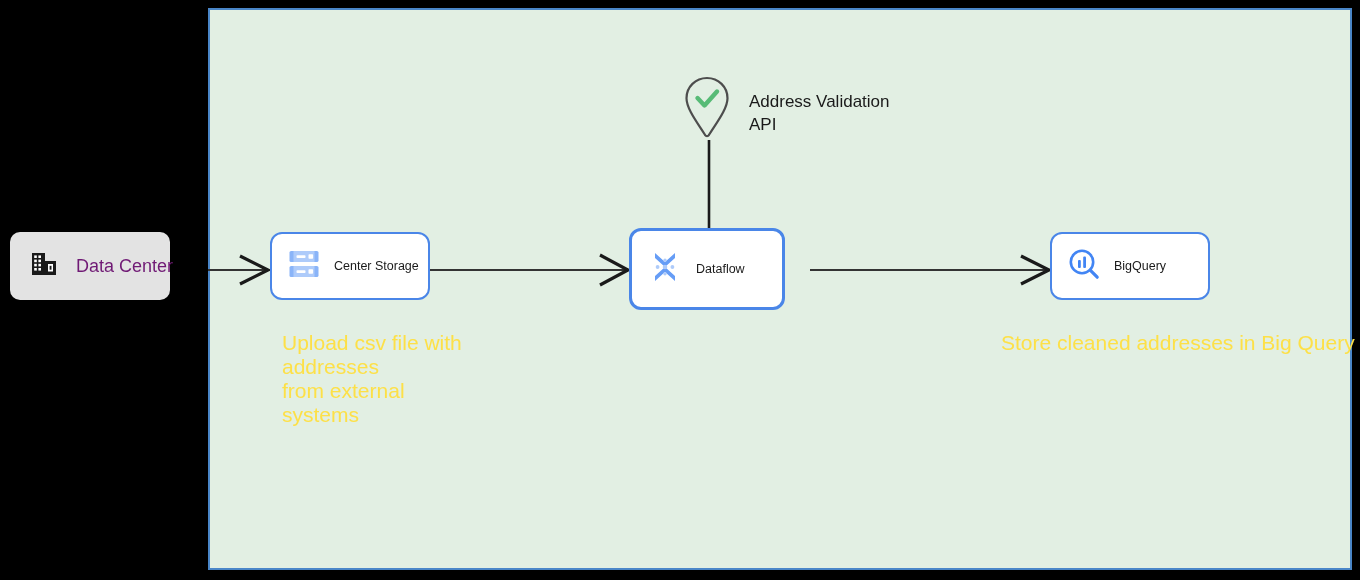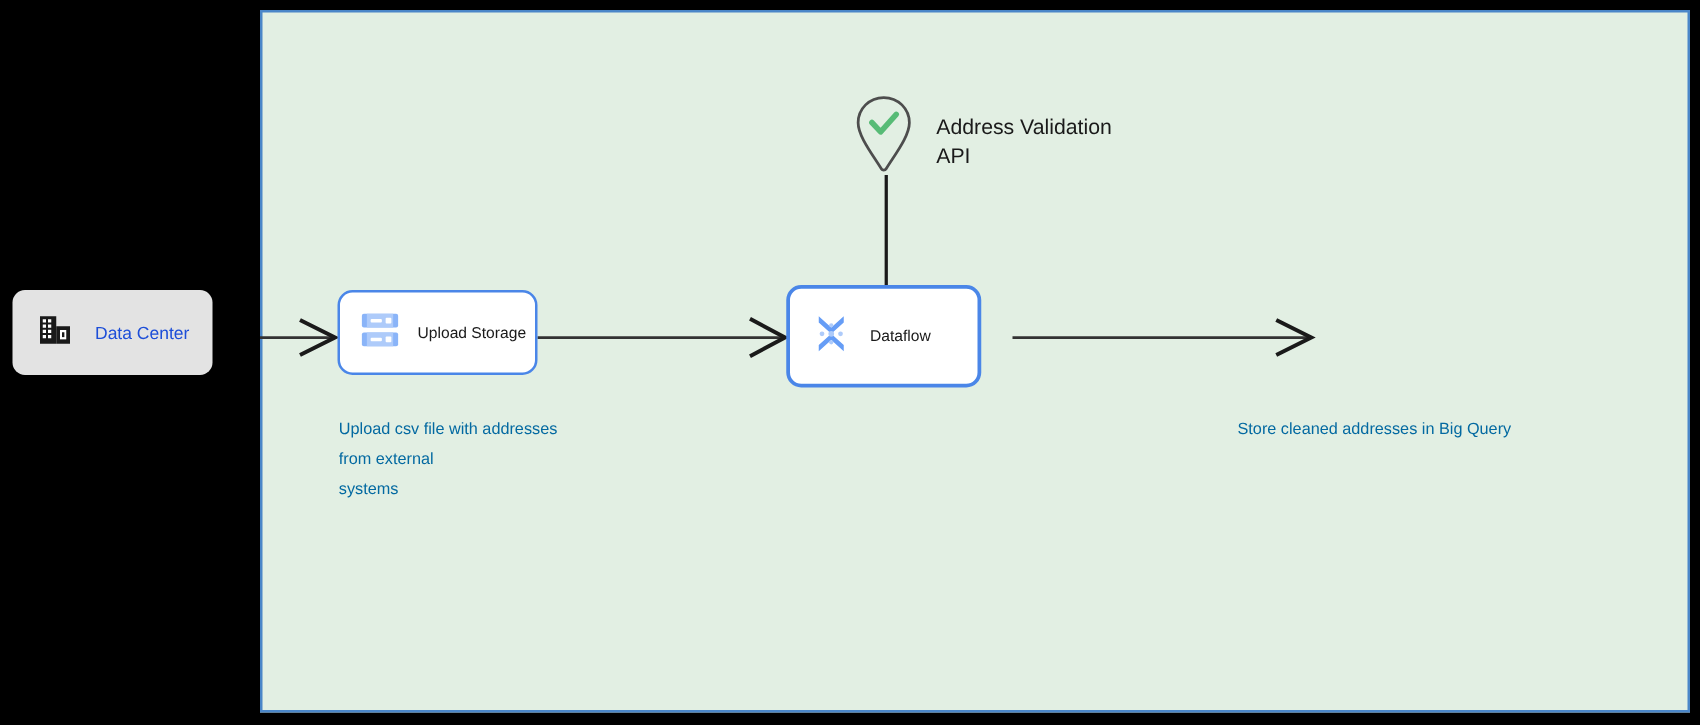--- a/index.html
+++ b/index.html
@@ -41,22 +41,22 @@
     width: 160px;
     height: 68px;
     background: #e3e3e3;
     border-radius: 10px;
     box-sizing: border-box;
     display: flex;
     align-items: center;
     padding-left: 20px;
   }
   #data-center-node .dc-label {
-    font-size: 14px;
-    color: #1d4ed8;
+    font-size: 18px;
+    color: #701a75;
     margin-left: 18px;
     white-space: nowrap;
   }
 
   
   .gcp-node {
     background: #ffffff;
     border: 2px solid #4a86e8;
     border-radius: 12px;
     box-sizing: border-box;
@@ -72,24 +72,25 @@
   }
   #cloud-storage-node { left: 270px; top: 232px; width: 160px; height: 68px; }
   #dataflow-node {
     left: 629px; top: 228px; width: 156px; height: 82px;
     border-width: 3px;
   }
   #bigquery-node { left: 1050px; top: 232px; width: 160px; height: 68px; }
 
   
   .caption {
-    font-size: 13px;
-    color: #0369a1;
+    font-size: 21px;
+    color: #fde047;
     line-height: 24px;
     white-space: pre-line;
+    margin-left: 11px;
   }
   #caption-upload   { left: 271px; top: 331px; width: 240px; }
   #caption-process  { left: 570px; top: 331px; width: 400px; }
   #caption-store    { left: 990px; top: 331px; width: 400px; }
 
   
   #api-label {
     left: 749px;
     top: 90px;
     font-size: 17px;
@@ -170,37 +171,48 @@
         <rect x="1.5" y="2" width="29" height="11" rx="1.6" fill="#8ab4f8"></rect>
         <rect x="5.5" y="2" width="21" height="11" fill="#aecbfa"></rect>
         <rect x="8.5" y="6.2" width="9" height="2.8" rx="0.8" fill="#ffffff"></rect>
         <rect x="20.5" y="5.2" width="4.6" height="4.6" rx="0.8" fill="#ffffff"></rect>
         <rect x="1.5" y="17" width="29" height="11" rx="1.6" fill="#8ab4f8"></rect>
         <rect x="5.5" y="17" width="21" height="11" fill="#aecbfa"></rect>
         <rect x="8.5" y="21.2" width="9" height="2.8" rx="0.8" fill="#ffffff"></rect>
         <rect x="20.5" y="20.2" width="4.6" height="4.6" rx="0.8" fill="#ffffff"></rect>
       </svg>
     </span>
-    <span class="node-label">Upload Storage</span>
+    <span class="node-label">Center Storage</span>
   </div>
 
   <div id="dataflow-node" class="gcp-node abs">
     <span>
       <svg width="34" height="34" viewBox="0 0 34 34">
         <path d="M7 3 L17 12 L27 3 L27 8 L17 17 L7 8 Z" fill="#669df6"></path>
         <path d="M7 31 L17 22 L27 31 L27 26 L17 17 L7 26 Z" fill="#669df6"></path>
         <circle cx="17" cy="17" r="2.3" fill="#aecbfa"></circle>
         <circle cx="9.6" cy="17" r="1.9" fill="#aecbfa"></circle>
         <circle cx="24.4" cy="17" r="1.9" fill="#aecbfa"></circle>
         <circle cx="17" cy="10.2" r="1.7" fill="#aecbfa"></circle>
         <circle cx="17" cy="23.8" r="1.7" fill="#aecbfa"></circle>
       </svg>
     </span>
     <span class="node-label">Dataflow</span>
   </div>
 
+  <div id="bigquery-node" class="gcp-node abs">
+    <span>
+      <svg width="32" height="32" viewBox="0 0 32 32">
+        <circle cx="14" cy="14" r="11.2" fill="none" stroke="#4285f4" stroke-width="2.6"></circle>
+        <rect x="10" y="12" width="2.8" height="8" rx="1" fill="#4285f4"></rect>
+        <rect x="15.2" y="8.6" width="2.8" height="11.4" rx="1" fill="#4285f4"></rect>
+        <line x1="22.2" y1="22.2" x2="29.2" y2="29.2" stroke="#4285f4" stroke-width="3.2" stroke-linecap="round"></line>
+      </svg>
+    </span>
+    <span class="node-label">BigQuery</span>
+  </div>
 
   <div id="caption-upload" class="caption abs">Upload csv file with addresses
 from external
 systems</div>
   <div id="caption-store" class="caption abs">Store cleaned addresses in Big Query</div>
 
 </div>
 
 </body></html>

